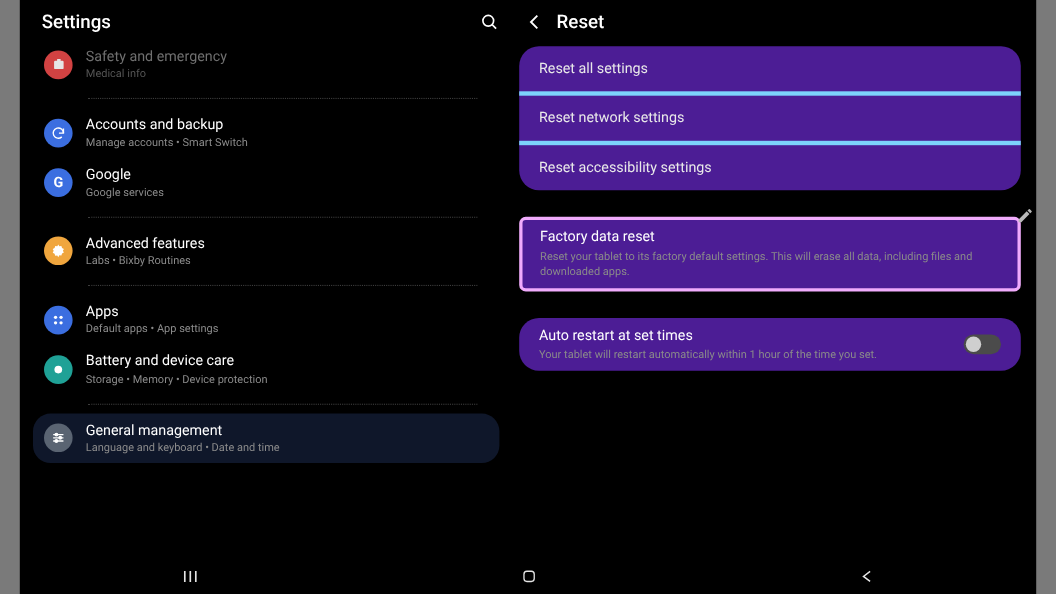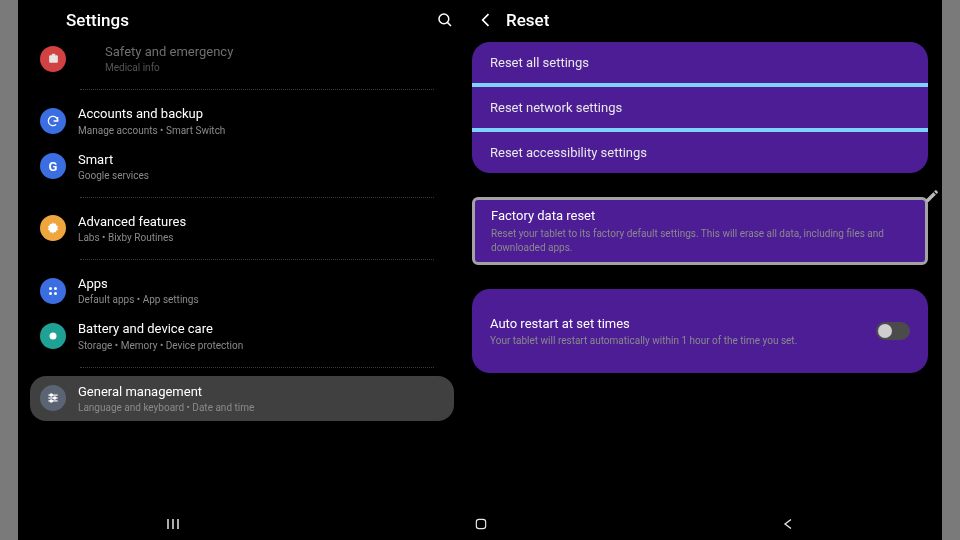--- a/index.html
+++ b/index.html
@@ -2,45 +2,45 @@
 <html><head>
 <meta charset="utf-8">
 <style>
   * { margin: 0; padding: 0; box-sizing: border-box; font-family: -apple-system, Roboto, "Segoe UI", sans-serif; }
   body { background: #7a7a7a; width: 960px; height: 540px; position: relative; overflow: hidden; }
   .device { position: absolute; left: 18px; top: 0; width: 924px; height: 540px; background: #000; display: flex; }
 
   
   .left { width: 452px; height: 100%; padding: 0; position: relative; }
   .left-header { display: flex; align-items: center; padding: 10px 16px 10px 20px; }
-  .left-title { color: #fff; font-size: 17px; font-weight: 500; margin-left: 28px; }
+  .left-title { color: #fff; font-size: 17px; font-weight: 500; }
   .search-icon { margin-left: auto; color: #fff; }
   .settings-list { padding: 0 16px 0 12px; }
   .settings-item { display: flex; align-items: center; padding: 8px 10px; border-radius: 16px; position: relative; }
-  .settings-item.selected { background: #404040; align-items: center; }
+  .settings-item.selected { background: #0f172a; align-items: center; }
   .settings-item .iconwrap { width: 26px; height: 26px; border-radius: 50%; display:flex; align-items:center; justify-content:center; margin-right: 12px; flex-shrink: 0; }
   .settings-item .texts { display:flex; flex-direction:column; }
   .settings-item .title { color: #fff; font-size: 13px; line-height: 1.25; }
   .settings-item .title.dim { color: #7c7c7c; }
   .settings-item .sub { color: #8a8a8a; font-size: 10px; margin-top: 2px; }
   .settings-item .sub.dim { color: #5e5e5e; }
   .dot-sep { height: 0; border-top: 1.5px dotted #3d3d3d; margin: 8px 20px 8px 50px; }
   .end-pad { height: 8px; }
 
   
   .right { flex: 1; height: 100%; padding: 0 10px 0 0; position: relative; }
   .right-header { display: flex; align-items: center; padding: 10px 6px 12px 6px; }
   .right-title { color: #fff; font-size: 17px; font-weight: 500; margin-left: 10px; }
   .card { background: #4c1d95; border-radius: 18px; margin: 0 4px 24px 2px; padding: 0 0; }
   .row { padding: 13px 18px; color: #e9e9e9; font-size: 13px; }
   .row + .row { border-top: 4px solid #7dd3fc; }
-  .card.highlight { border: 3px solid #a3a3a3; border-radius: 6px; padding: 8px 16px 8px 16px; }
+  .card.highlight { border: 3px solid #f0abfc; border-radius: 6px; padding: 8px 16px 8px 16px; }
   .card.highlight .frow-title { color: #fff; font-size: 13px; }
   .card.highlight .frow-desc  { color: #8a8a8a; font-size: 10px; margin-top: 4px; line-height: 1.35; }
-  .card.auto { padding: 27px 18px; display:flex; align-items:center;justify-content:center; }
+  .card.auto { padding: 9px 18px; display:flex; align-items:center;justify-content:center; }
   .card.auto .atx .t { color:#fff; font-size:13px; }
   .card.auto .atx .d { color:#8a8a8a; font-size:10px; margin-top:4px; }
   .toggle { margin-left:auto; width: 34px; height: 18px; border-radius: 10px; background:#4b4b4b; position:relative; }
   .toggle::after { content:""; position:absolute; width:14px; height:14px; border-radius:50%; background:#cfcfcf; top:2px; left:2px; }
 
   .pencil { position:absolute; right: 2px; top: 188px; color:#b8b8b8; }
 
   
   .navbar { position:absolute; bottom:0; left:18px; width:924px; height:32px; display:flex; align-items:center; justify-content:space-around; }
   .navbar .nav { color:#e5e5e5; }
@@ -59,21 +59,21 @@
       <span class="search-icon">
         <svg width="18" height="18" viewBox="0 0 24 24" fill="none" stroke="#fff" stroke-width="2">
             <circle cx="10.5" cy="10.5" r="6.5"></circle>
             <line x1="20" y1="20" x2="15.2" y2="15.2"></line>
           </svg>
       </span>
     </div>
 
     <div class="settings-list">
 
-      <div class="settings-item" style="opacity:.9; margin-top:-4px;gap:27px;">
+      <div class="settings-item" style="opacity:.9; margin-top:-4px;">
         <div class="iconwrap" style="background:#e94a4a">
           <svg width="13" height="13" viewBox="0 0 24 24" fill="#fff">
               <rect x="4" y="6" width="16" height="14" rx="2"></rect>
               <rect x="9" y="3" width="6" height="4" rx="1"></rect>
             </svg>
         </div>
         <div class="texts">
           <div class="title dim">Safety and emergency</div>
           <div class="sub dim">Medical info</div>
         </div>
@@ -92,21 +92,21 @@
           <div class="title">Accounts and backup</div>
           <div class="sub">Manage accounts  •  Smart Switch</div>
         </div>
       </div>
 
       <div class="settings-item">
         <div class="iconwrap" style="background:#3b6ee0">
           <span style="color:#fff;font-weight:700;font-size:13px;line-height:1">G</span>
         </div>
         <div class="texts">
-          <div class="title">Smart</div>
+          <div class="title">Google</div>
           <div class="sub">Google services</div>
         </div>
       </div>
 
       <div class="dot-sep"></div>
 
       <div class="settings-item">
         <div class="iconwrap" style="background:#f0a63e">
           <svg width="14" height="14" viewBox="0 0 24 24" fill="#fff">
               <circle cx="12" cy="12" r="3" fill="#f0a63e"></circle>

